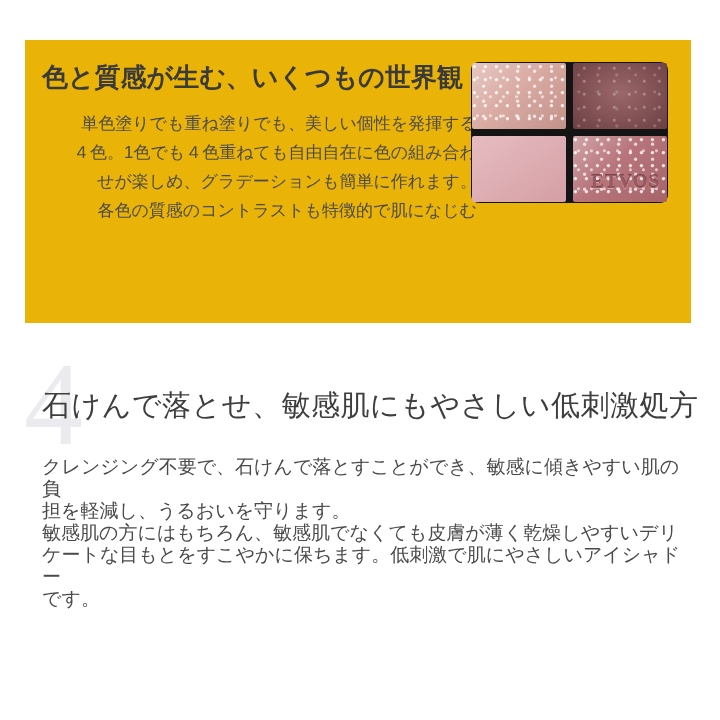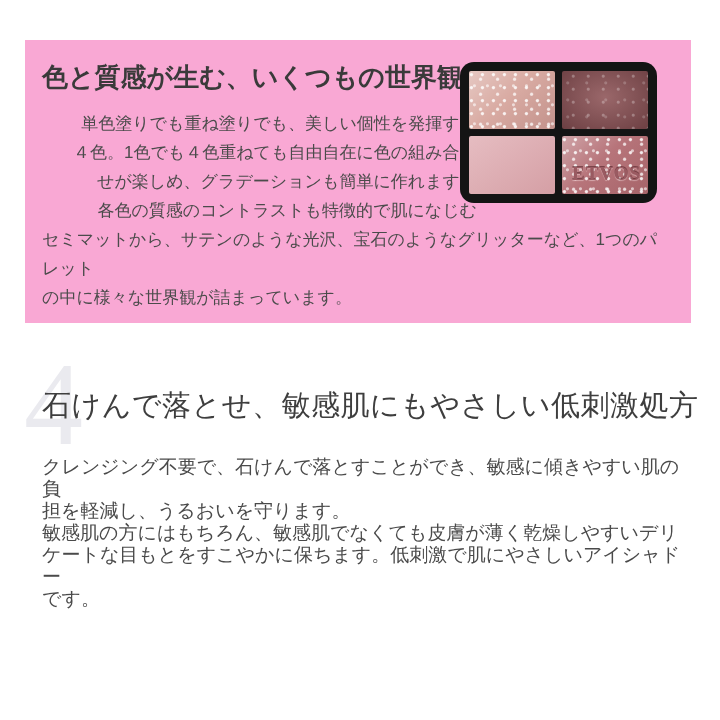--- a/index.html
+++ b/index.html
@@ -1,31 +1,31 @@
 <!DOCTYPE html>
 <html><head>
 <meta charset="utf-8">
 <style>
   html,body{margin:0;padding:0;background:#ffffff;}
   .page{position:relative;width:720px;height:720px;overflow:hidden;background:#ffffff;
         font-family:"Liberation Sans","DejaVu Sans",sans-serif;}
 
   
   .card{position:absolute;left:25px;top:40px;width:666px;height:283px;
-        background:#f9a8d4;box-sizing:border-box;padding:20px 23px 0 17px;}
+        background:#eab308;box-sizing:border-box;padding:20px 23px 0 17px;}
   .s1-heading{font-size:26px;font-weight:bold;color:#3a3a3a;line-height:34px;
               margin:0 0 15px 0;letter-spacing:0;}
   .s1-body-top{font-size:17px;line-height:29px;color:#4b4b4b;width:435px;
                white-space:pre-line;margin:0;text-align:right;}
   .s1-body-bottom{font-size:17px;line-height:29px;color:#4b4b4b;width:626px;
                   white-space:pre-line;margin:0;}
 
   
-  .palette{position:absolute;top:22px;right:34px;width:197px;height:141px;
-           border-radius:14px;box-sizing:border-box;padding:9px;
+  .palette{position:absolute;top:22px;right:23px;width:197px;height:141px;
+           border-radius:8px;box-sizing:border-box;padding:1px;
            display:grid;grid-template-columns:1fr 1fr;grid-template-rows:1fr 1fr;gap:7px;}
   .pan{border-radius:2px;position:relative;overflow:hidden;}
   .pan-shimmer{background-image:
       radial-gradient(circle at 22% 28%, rgba(255,255,255,.85) 0 1px, rgba(255,255,255,0) 2.2px),
       radial-gradient(circle at 68% 55%, rgba(255,255,255,.75) 0 1px, rgba(255,255,255,0) 2.2px),
       radial-gradient(circle at 42% 78%, rgba(255,255,255,.6) 0 1px, rgba(255,255,255,0) 2px),
       linear-gradient(135deg, rgba(255,255,255,.35), rgba(255,255,255,0) 45%, rgba(90,30,30,.18));
       background-size:11px 13px,17px 15px,13px 19px,100% 100%;}
   .pan-vignette{background-image:
       radial-gradient(circle at 75% 40%, rgba(255,255,255,.28) 0 1px, rgba(255,255,255,0) 2px),
@@ -54,22 +54,20 @@
 <div class="page">
 
   <section class="card">
     <h2 class="s1-heading">色と質感が生む、いくつもの世界観</h2>
 
     <p class="s1-body-top">単色塗りでも重ね塗りでも、美しい個性を発揮する
 ４色。1色でも４色重ねても自由自在に色の組み合わ
 せが楽しめ、グラデーションも簡単に作れます。
 各色の質感のコントラストも特徴的で肌になじむ</p>
 
-    <p class="s1-body-bottom">セミマットから、サテンのような光沢、宝石のようなグリッターなど、1つのパレット
-の中に様々な世界観が詰まっています。</p>
 
     <div class="palette" style="background-color: rgb(20, 20, 20);">
       <div class="pan pan-shimmer" style="background-color: rgb(217, 171, 163);"></div>
       <div class="pan pan-vignette" style="background-color: rgb(138, 86, 90);"></div>
       <div class="pan pan-matte" style="background-color: rgb(223, 170, 176);"></div>
       <div class="pan pan-shimmer" style="background-color: rgb(183, 116, 122);">
         <span class="brand-emboss">ETVOS</span>
       </div>
     </div>
   </section>

